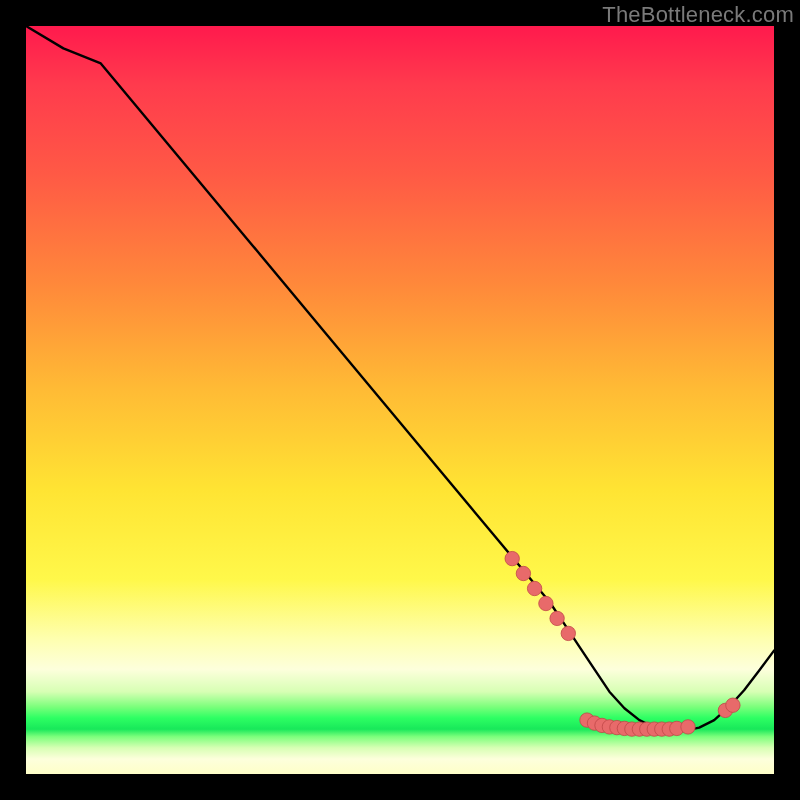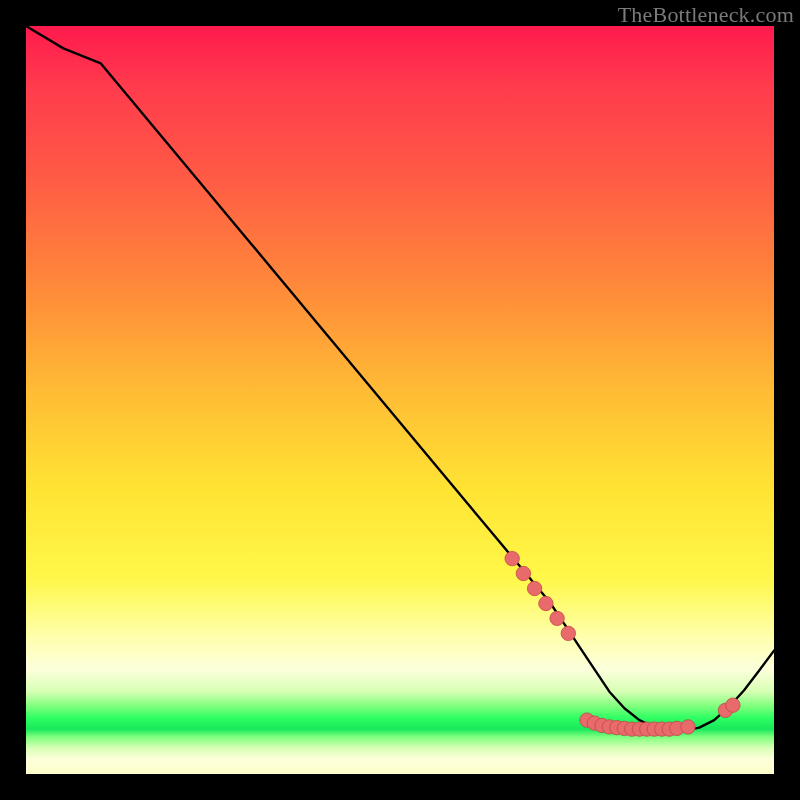--- a/index.html
+++ b/index.html
@@ -9,21 +9,20 @@
     height: 800px;
     background: #000;
     overflow: hidden;
     font-family: Arial, Helvetica, sans-serif;
   }
   .frame {
     position: relative;
     width: 800px;
     height: 800px;
     background: #000;
-    font-family: Liberation Serif, serif;
   }
   .plot {
     position: absolute;
     left: 26px;
     top: 26px;
     width: 748px;
     height: 748px;
     
     background: linear-gradient(
       to bottom,

